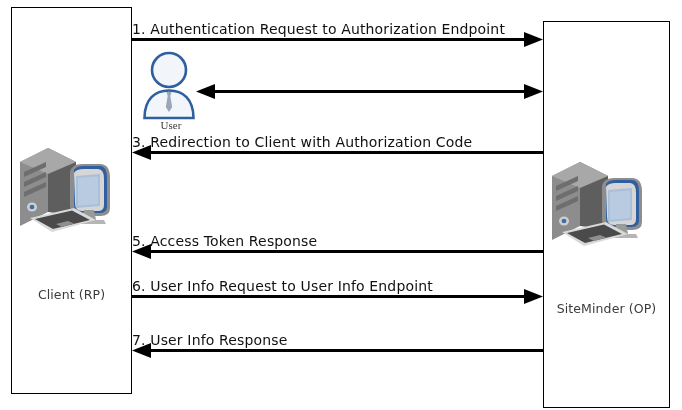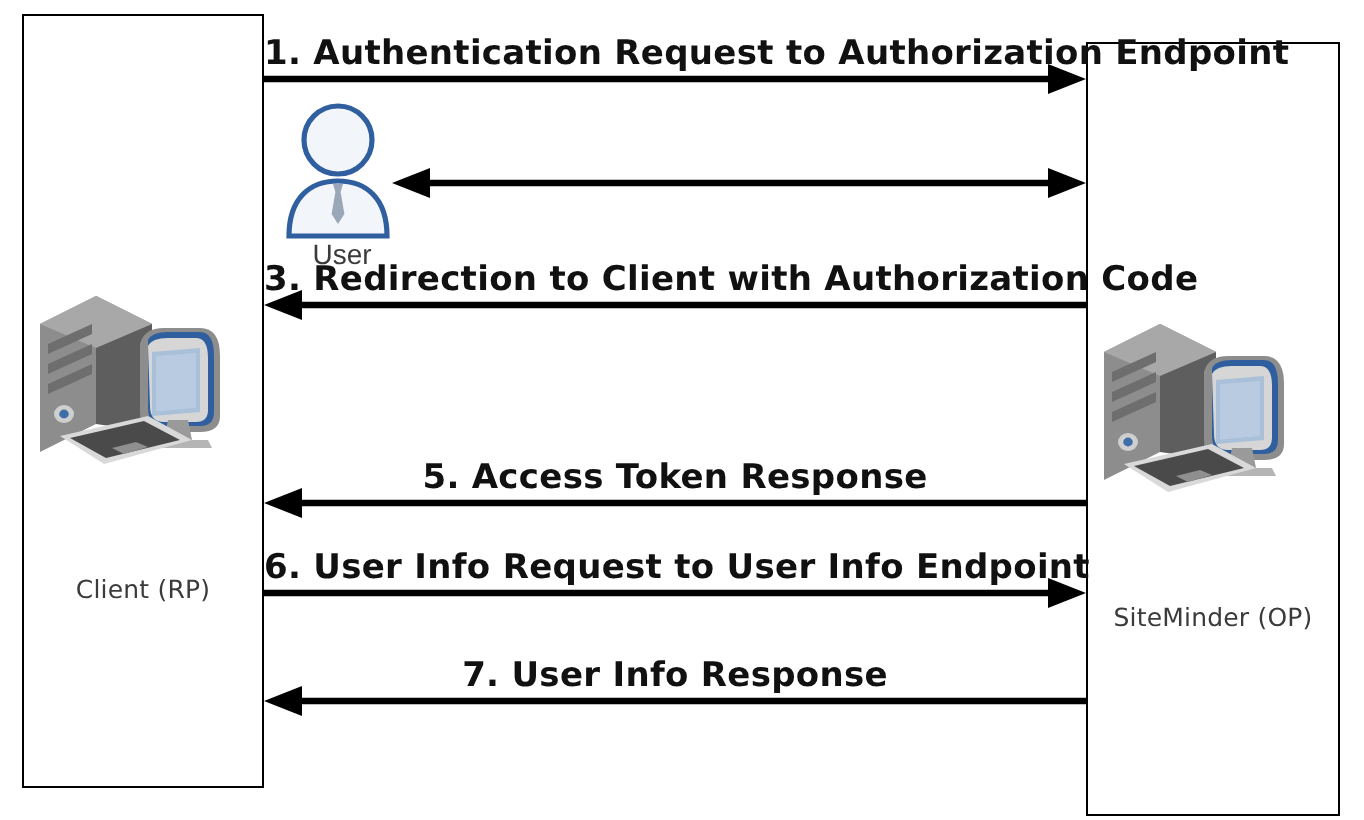--- a/index.html
+++ b/index.html
@@ -51,40 +51,39 @@
 
   
   #user-actor {
     position: absolute;
     left: 139px;
     top: 49px;
     width: 64px;
     text-align: center;
   }
   #user-label {
-    font-family: Liberation Sans, sans-serif;
-    font-size: 14px;
+    font-family: Liberation Serif, serif;
+    font-size: 11px;
     color: #3b3b3b;
     margin-top: -2px;
   }
 
   
   .msg {
     position: absolute;
     height: 34px;
   }
   .msg-text {
     position: absolute;
     left: 0;
     right: 0;
     bottom: 9px;
-    text-align: center;
     font-family: "DejaVu Sans", sans-serif;
-    font-size: 17px;
-    font-weight: bold;
+    font-size: 14px;
+    font-weight: normal;
     color: #111111;
     white-space: nowrap;
     letter-spacing: 0.15px;
   }
   .msg-arrow {
     position: absolute;
     left: 0;
     bottom: 0;
     width: 100%;
     height: 13px;

